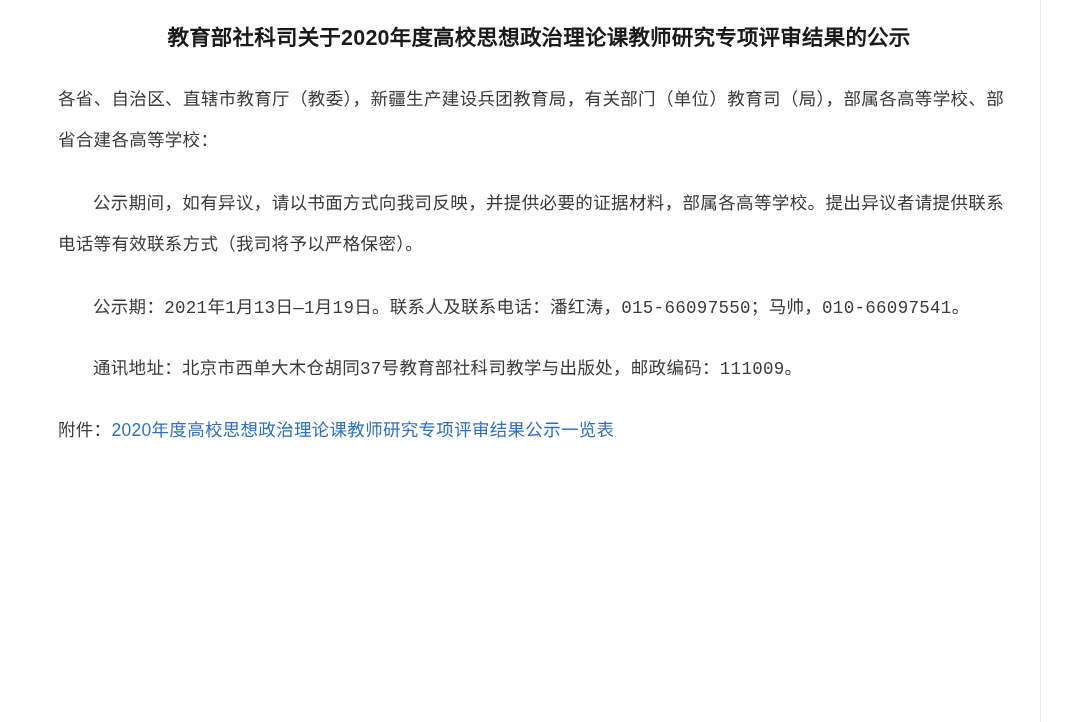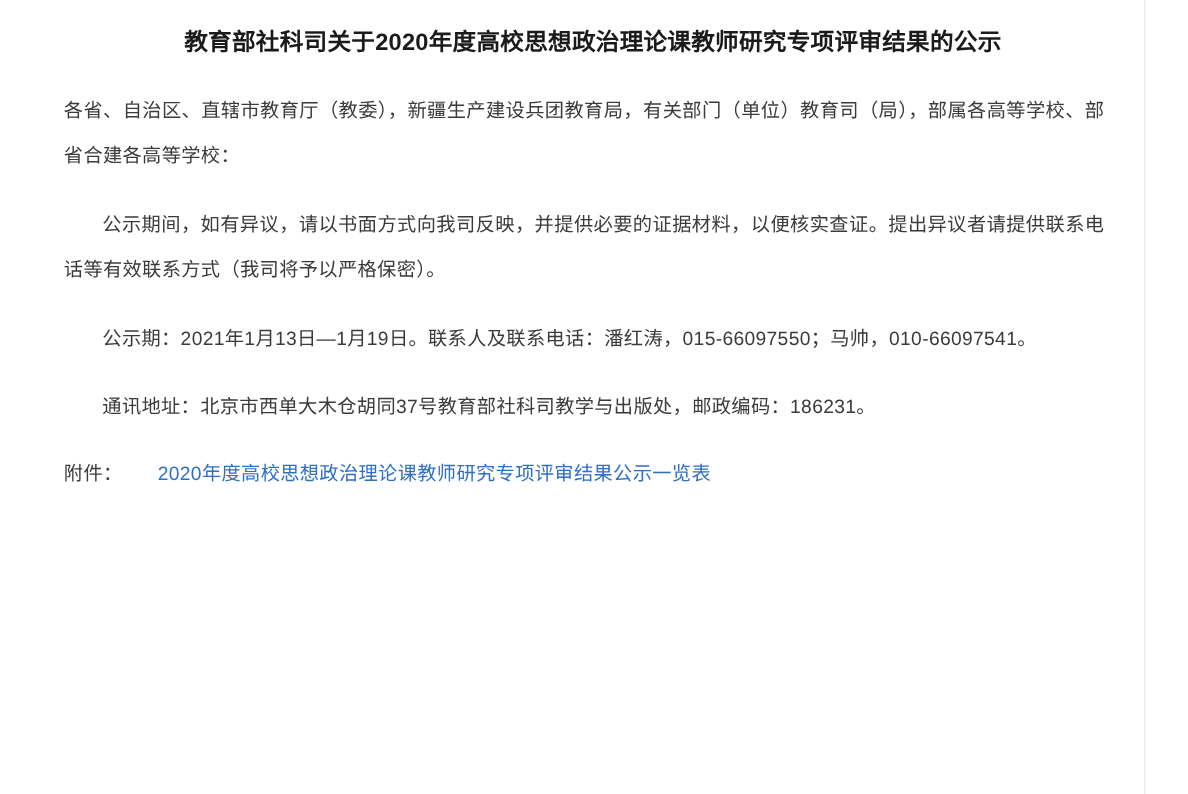--- a/index.html
+++ b/index.html
@@ -50,20 +50,21 @@
     padding-top: 14px;
   }
 
   p.para {
     font-size: 17.5px;
     line-height: 41px;
     color: #3b3b3b;
     margin: 0 16px 22px 0;
     text-align: justify;
     letter-spacing: 0.3px;
+    font-family: Liberation Mono, monospace;
   }
 
   p.indent {
     text-indent: 35px;
   }
 
   p.tight {
     margin-bottom: 20px;
   }
 
@@ -72,21 +73,20 @@
     line-height: 41px;
     color: #3b3b3b;
     margin: 0;
     letter-spacing: 0.3px;
   }
 
   .attach-link {
     color: #2f6fc4;
     text-decoration: none;
     cursor: pointer;
-    margin-left: 32px;
   }
 
   
   .title-sep {
     height: 0;
   }
 </style>
 </head>
 <body>
 
@@ -96,24 +96,24 @@
 
   <h1 class="doc-title">教育部社科司关于2020年度高校思想政治理论课教师研究专项评审结果的公示</h1>
 
   <div class="title-sep"></div>
 
   <div class="body-block">
 
     <p class="para">各省、自治区、直辖市教育厅（教委），新疆生产建设兵团教育局，有关部门（单位）教育司（局），部属各高等学校、部省合建各高等学校：</p>
 
 
-    <p class="para indent">公示期间，如有异议，请以书面方式向我司反映，并提供必要的证据材料，以便核实查证。提出异议者请提供联系电话等有效联系方式（我司将予以严格保密）。</p>
+    <p class="para indent">公示期间，如有异议，请以书面方式向我司反映，并提供必要的证据材料，部属各高等学校。提出异议者请提供联系电话等有效联系方式（我司将予以严格保密）。</p>
 
     <p class="para indent tight">公示期：2021年1月13日—1月19日。联系人及联系电话：潘红涛，015-66097550；马帅，010-66097541。</p>
 
-    <p class="para indent tight">通讯地址：北京市西单大木仓胡同37号教育部社科司教学与出版处，邮政编码：186231。</p>
+    <p class="para indent tight">通讯地址：北京市西单大木仓胡同37号教育部社科司教学与出版处，邮政编码：111009。</p>
 
     <p class="attach-line">
       <span>附件：</span><a class="attach-link" href="#">2020年度高校思想政治理论课教师研究专项评审结果公示一览表</a>
     </p>
 
   </div>
 </div>
 
 </body></html>

